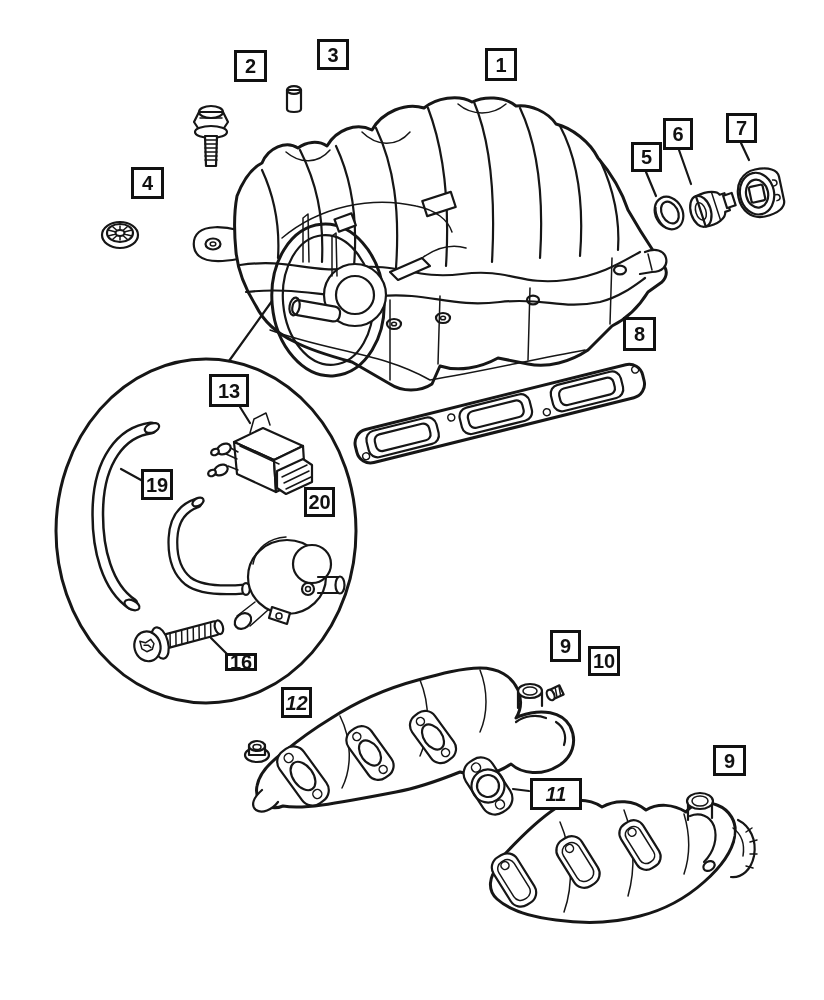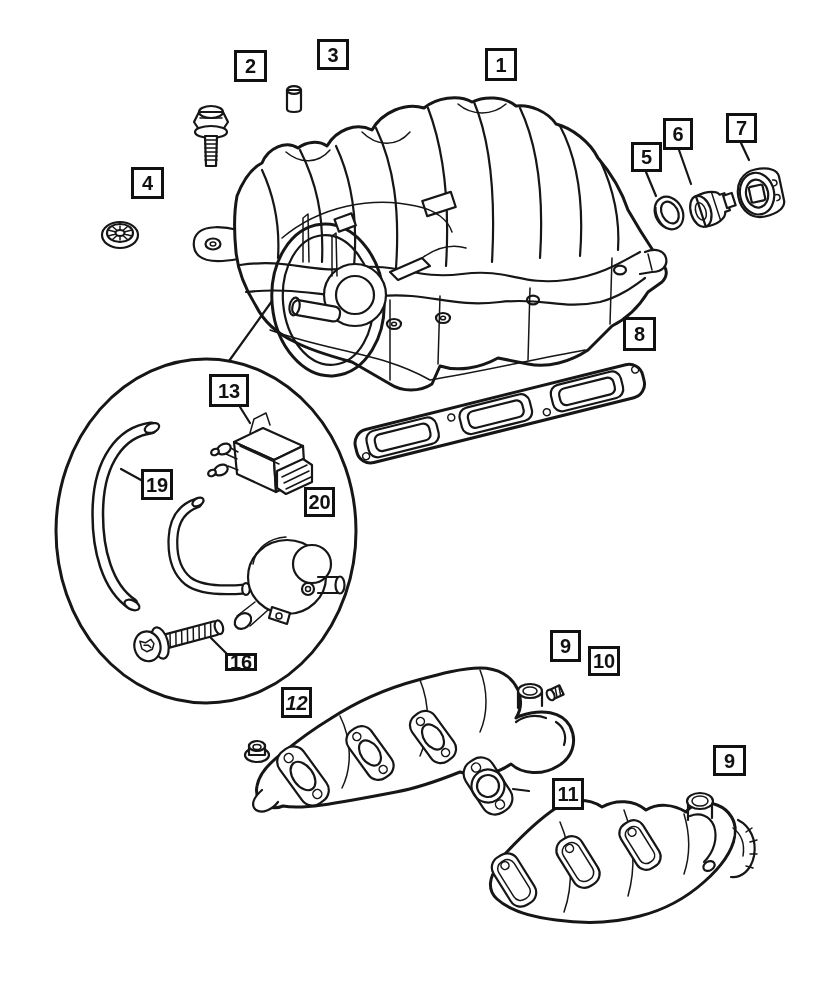--- a/index.html
+++ b/index.html
@@ -411,21 +411,21 @@
     </div>
       <div class="callout" style="left: 281px; top: 687px; width: 31px; height: 31px; font-style: italic;">
       <span class="callout-num">12</span>
     </div>
       <div class="callout" style="left: 550px; top: 630px; width: 31px; height: 32px;">
       <span class="callout-num">9</span>
     </div>
       <div class="callout" style="left: 588px; top: 646px; width: 32px; height: 30px;">
       <span class="callout-num">10</span>
     </div>
-      <div class="callout" style="left: 552px; top: 778px; width: 32px; height: 32px;">
+      <div class="callout" style="left: 530px; top: 778px; width: 52px; height: 32px; font-style: italic;">
       <span class="callout-num">11</span>
     </div>
       <div class="callout" style="left: 713px; top: 745px; width: 33px; height: 31px;">
       <span class="callout-num">9</span>
     </div>
     </div>
 
 </div>
 
 </body></html>

